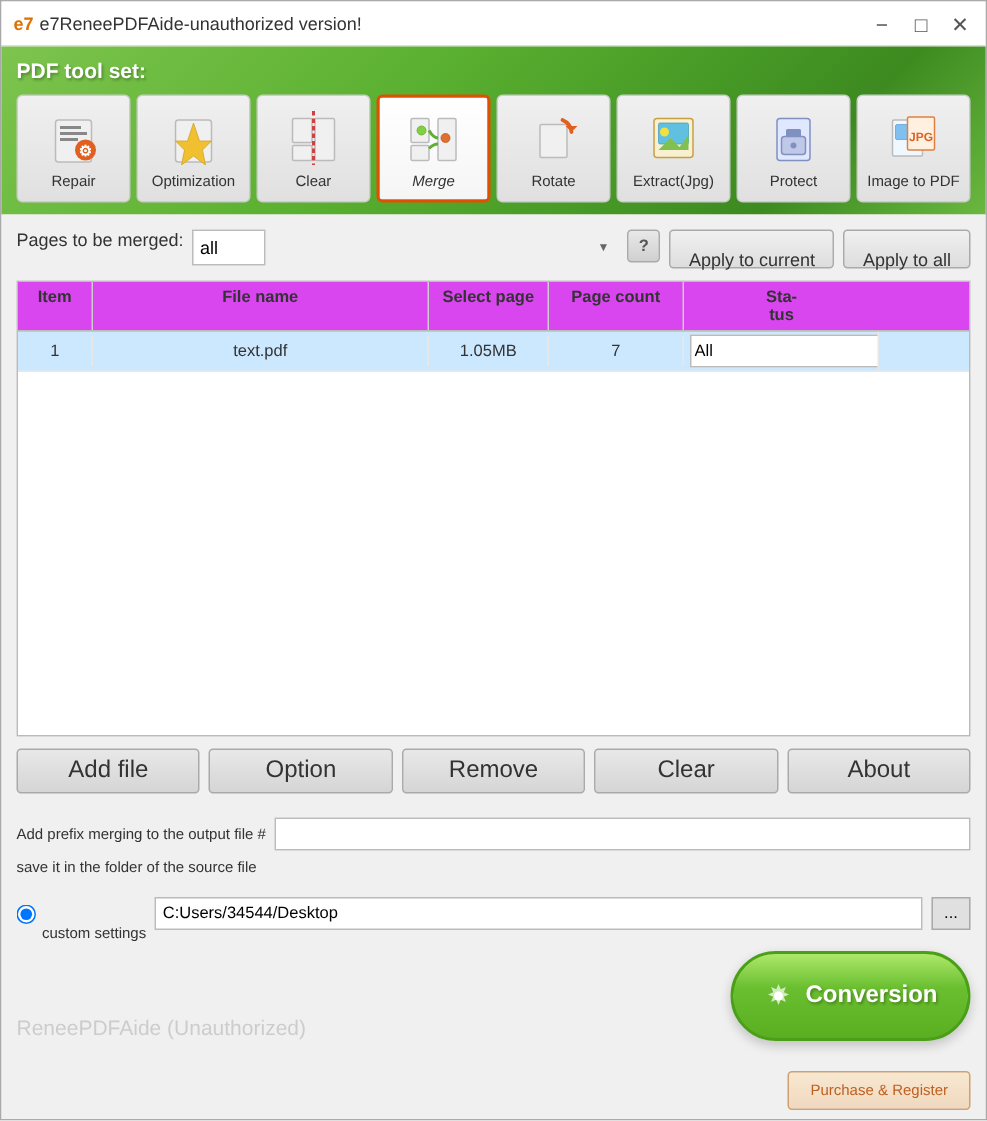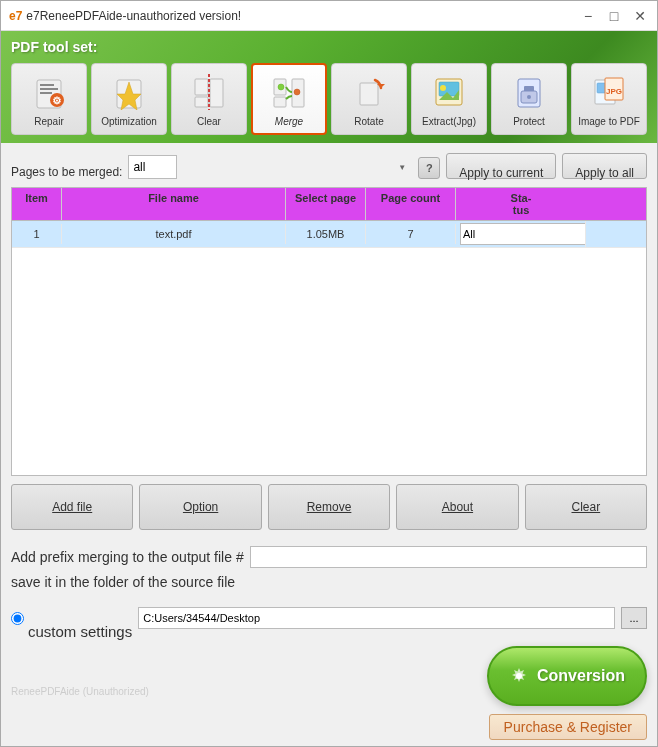--- a/index.html
+++ b/index.html
@@ -117,21 +117,21 @@
       background: #f0f0f0;
       padding: 10px;
       display: flex;
       flex-direction: column;
       gap: 8px;
       overflow: hidden;
     }
 
     .merge-pages-row {
       display: flex;
-      align-items: flex-end;
+      align-items: flex-start;
       gap: 6px;
     }
     .merge-pages-label {
       font-size: 12px;
       color: #333;
       white-space: nowrap;
     }
     .merge-pages-select {
       flex: 1;
       height: 24px;
@@ -249,65 +249,64 @@
       padding: 0 2px;
       background: #fff;
     }
 
     .action-buttons {
       display: flex;
       gap: 6px;
     }
     .action-btn {
       flex: 1;
-      height: 46px;
+      height: 30px;
       border: 1px solid #aaa;
       border-radius: 3px;
-      font-size: 12px;
+      font-size: 16px;
       cursor: pointer;
       background: linear-gradient(180deg, #e8e8e8 0%, #d5d5d5 100%);
       color: #333;
-      text-decoration: underline;
     }
 
     .output-settings {
       display: flex;
       flex-direction: column;
       gap: 6px;
     }
     .output-label {
       font-size: 12px;
       color: #333;
       font-weight: bold;
     }
     .output-row {
       display: flex;
       align-items: center;
       gap: 6px;
     }
     .output-row-label {
-      font-size: 14px;
+      font-size: 10px;
       color: #333;
       white-space: nowrap;
     }
     .output-input {
       flex: 1;
       height: 22px;
       border: 1px solid #bbb;
       font-size: 11px;
       padding: 0 4px;
       background: #fff;
     }
     .radio-row {
       display: flex;
       align-items: center;
       gap: 4px;
     }
     .radio-label {
-      font-size: 15px;
+      font-size: 10px;
       color: #333;
       margin-top: 27px;
     }
     .browse-btn {
       width: 26px;
       height: 22px;
       border: 1px solid #aaa;
       background: #e0e0e0;
       font-size: 11px;
       cursor: pointer;
@@ -323,21 +322,21 @@
       padding: 0 4px;
       background: #fff;
     }
 
     .bottom-row {
       display: flex;
       align-items: center;
       justify-content: space-between;
     }
     .watermark-text {
-      font-size: 10px;
+      font-size: 14px;
       color: #aaa;
       opacity: 0.5;
     }
     .conversion-btn {
       width: 160px;
       height: 60px;
       background: linear-gradient(180deg, #aee86a 0%, #6abf30 40%, #5aaf20 100%);
       border: 2px solid #4a9f18;
       border-radius: 30px;
       font-size: 16px;
@@ -350,40 +349,40 @@
       gap: 8px;
       text-shadow: 1px 1px 2px rgba(0,0,0,0.3);
       box-shadow: 0 3px 8px rgba(0,0,0,0.2);
     }
     .purchase-btn {
       height: 26px;
       padding: 4px 14px;
       background: linear-gradient(180deg, #f8e8d0 0%, #f0d8c0 100%);
       border: 1px solid #d0a070;
       border-radius: 3px;
-      font-size: 14px;
+      font-size: 10px;
       color: #c06020;
       cursor: pointer;
     }
     .gear-icon-svg {
       width: 20px;
       height: 20px;
     }
     .bottom-area {
       padding: 6px 10px;
       display: flex;
       flex-direction: column;
       gap: 6px;
       background: #f0f0f0;
     }
     .bottom-right-area {
       display: flex;
       flex-direction: column;
       align-items: flex-end;
-      gap: 8px;
+      gap: 20px;
     }
   </style>
 </head>
 <body>
 
 <div class="window">
 
   <div class="title-bar">
     <div class="title-bar-left">
       <span class="title-icon">e7</span>
@@ -537,22 +536,22 @@
           </div>
           <div class="td"></div>
         </div>
       </div>
     </div>
 
     <div class="action-buttons">
       <button class="action-btn">Add file</button>
       <button class="action-btn">Option</button>
       <button class="action-btn">Remove</button>
+      <button class="action-btn">Clear</button>
       <button class="action-btn">About</button>
-      <button class="action-btn">Clear</button>
     </div>
 
   </div>
 
   <div class="bottom-area">
 
     <div class="output-settings">
       <div class="output-row">
         <span class="output-row-label">Add prefix merging to the output file #</span>
         <input type="text" class="output-input" value="" style="">

